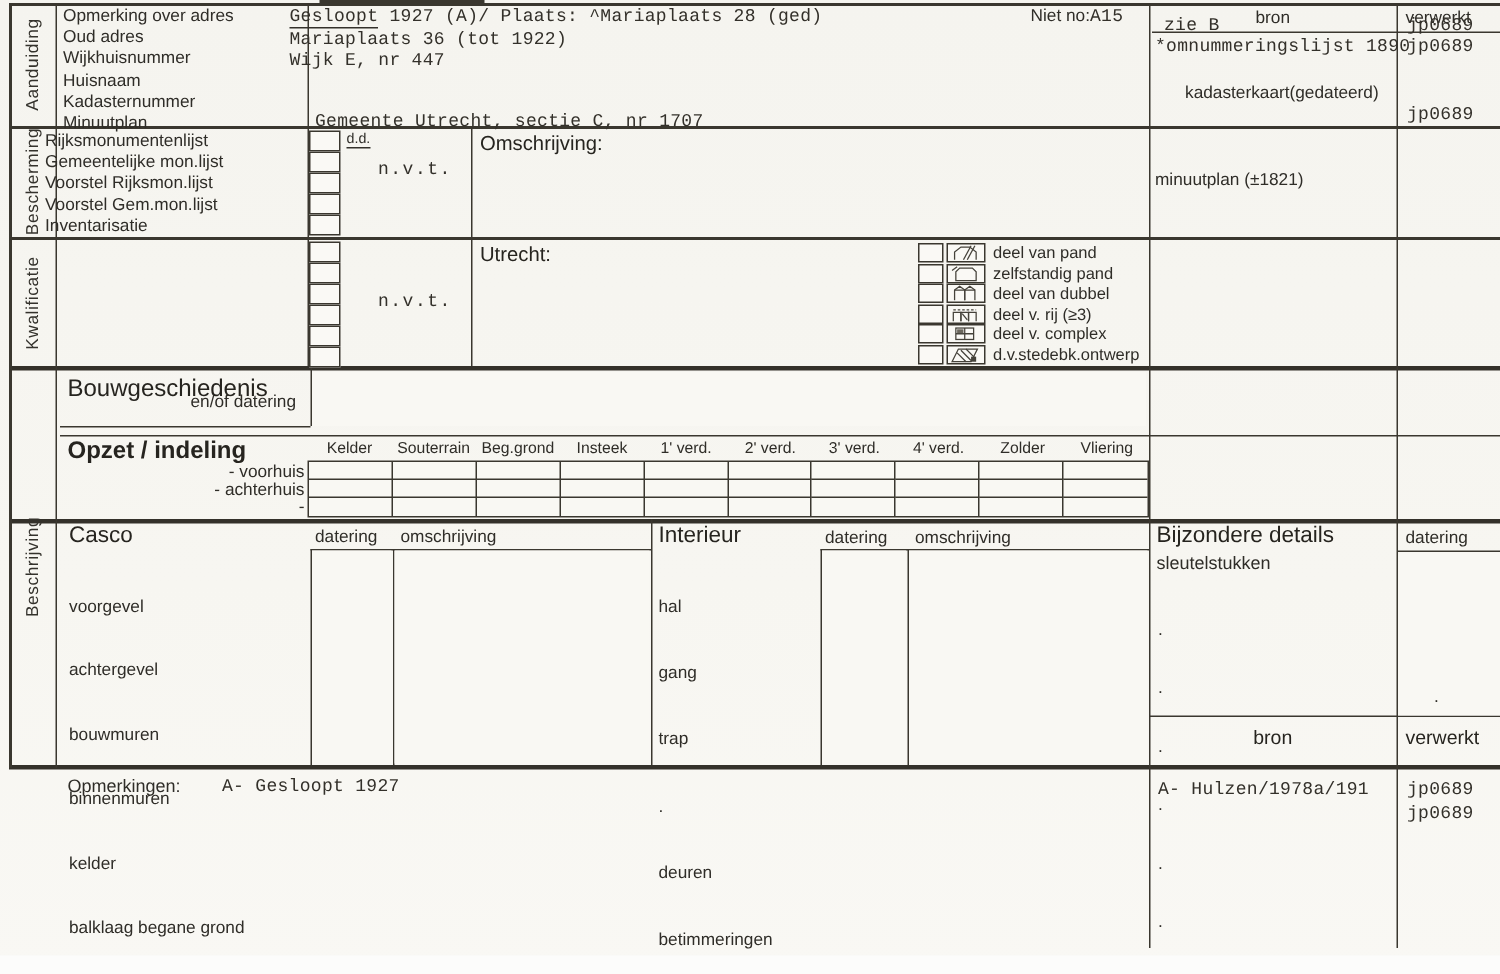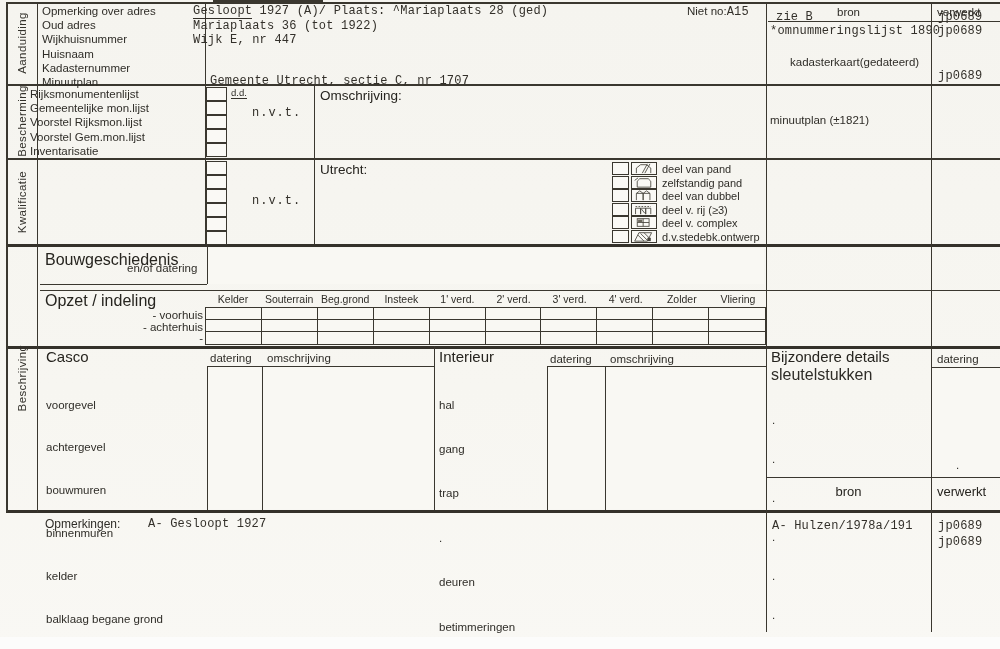--- a/index.html
+++ b/index.html
@@ -189,21 +189,21 @@
   <div class="slab" style="left:662px;top:177px;">zelfstandig pand</div>
   <div class="slab" style="left:662px;top:190px;">deel van dubbel</div>
   <div class="slab" style="left:662px;top:204px;">deel v. rij (≥3)</div>
   <div class="slab" style="left:662px;top:217px;">deel v. complex</div>
   <div class="slab" style="left:662px;top:231px;">d.v.stedebk.ontwerp</div>
 
   <div class="hd2" style="left:45px;top:251px;">Bouwgeschiedenis</div>
   <div class="lbl" style="left:127px;top:261px;">en/of datering</div>
   <div class="field" style="left:208px;top:248px;width:556px;height:36px;"></div>
 
-  <div class="hd2" style="left:45px;top:292px;">Opzet / indeling</div>
+  <div class="hd2" style="left:45px;top:292px;font-weight:bold;">Opzet / indeling</div>
   <div class="lbl" style="left:120px;top:308px;width:83px;text-align:right;">- voorhuis</div>
   <div class="lbl" style="left:120px;top:320px;width:83px;text-align:right;">- achterhuis</div>
   <div class="lbl" style="left:120px;top:331px;width:83px;text-align:right;">-</div>
   <div id="opzethead">
     <span>Kelder</span>
     <span>Souterrain</span>
     <span>Beg.grond</span>
     <span>Insteek</span>
     <span>1' verd.</span>
     <span>2' verd.</span>
@@ -277,21 +277,21 @@
     <div>betimmeringen</div>
     
     
     
     
   </div>
 
   <div class="hd2" style="left:771px;top:348px;font-size:15px;">Bijzondere details</div>
   <div class="lbl" style="left:937px;top:352px;">datering</div>
   <div class="field" style="left:932px;top:368px;width:68px;height:109px;"></div>
-  <div class="lbl" style="left:771px;top:368px;font-size:16px;">sleutelstukken</div>
+  <div class="lbl" style="left:771px;top:368px;font-size:12px;">sleutelstukken</div>
   <div class="list" style="left:772px;top:388px;line-height:13px;">
     <div>.</div>
     <div>.</div>
     <div>.</div>
     <div>.</div>
     <div>.</div>
     <div>.</div>
   </div>
   <div class="lbl" style="left:956px;top:458px;">.</div>
 

